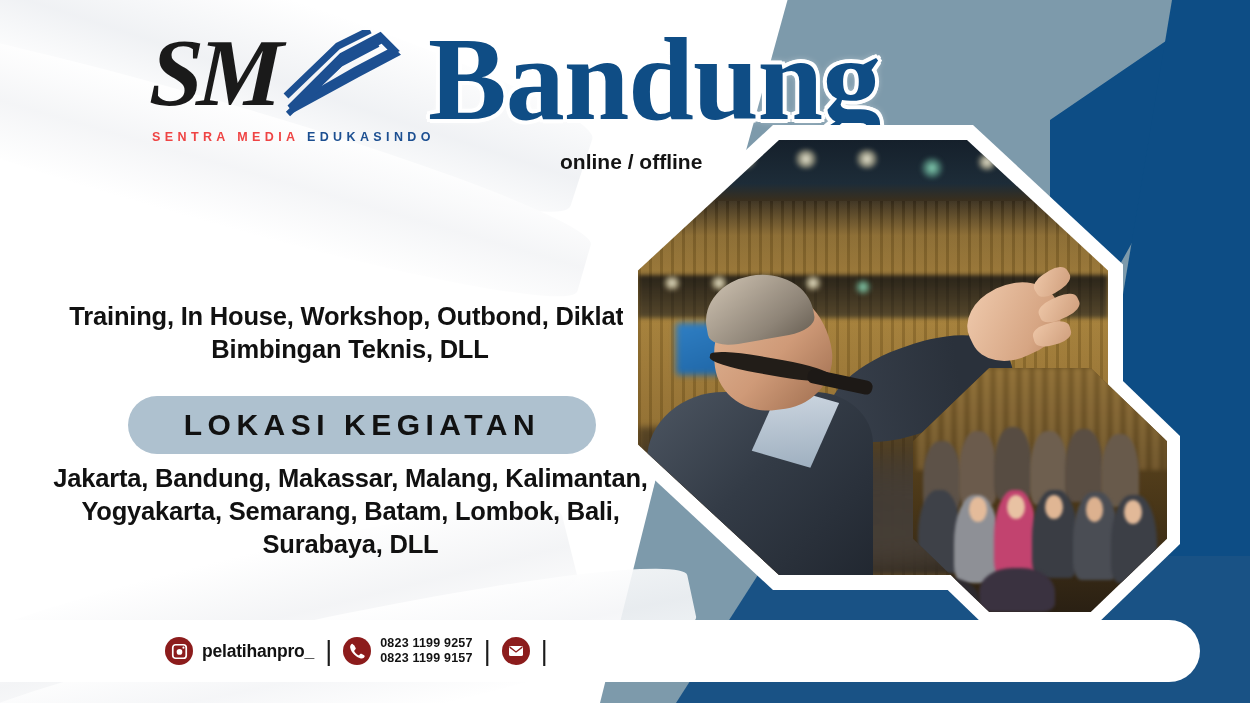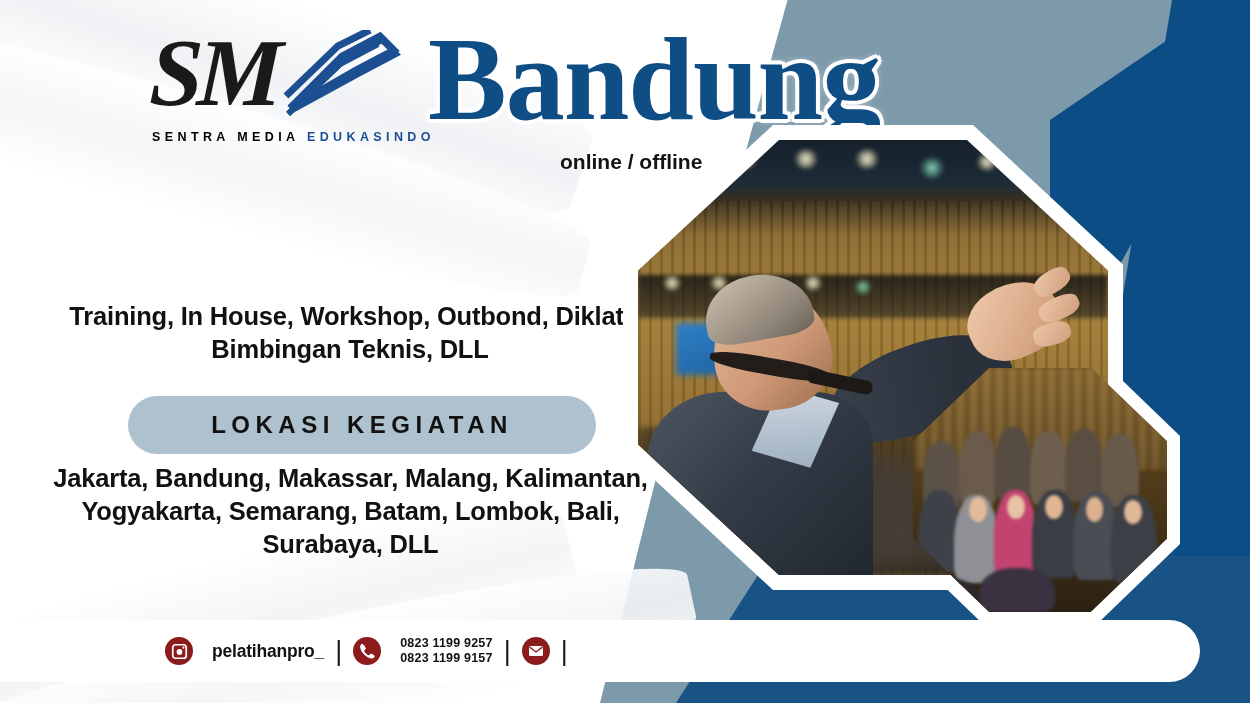--- a/index.html
+++ b/index.html
@@ -91,21 +91,21 @@
     transform: skewX(-2deg);
   }
   .logo-book {
     position:absolute; left:132px; top:4px; width:120px; height:88px;
   }
   .logo-words {
     position:absolute; left:2px; top:104px;
     font-size:12.5px; font-weight:700; letter-spacing:4.4px;
     white-space:nowrap;
   }
-  .logo-words .blk { color:#000000; }
+  .logo-words .blk { color:#ef4444; }
   .logo-words .blu { color:#1c4f91; }
 
   
   .title {
     position:absolute; left:428px; top:18px;
     font-family:"Liberation Serif", serif;
     font-size:118px; font-weight:700; color:#0f4d85;
     letter-spacing:-1px;
     line-height:1.05;
     text-shadow:
@@ -127,21 +127,21 @@
     position:absolute;
     background:#aec1cf;
     border-radius:40px;
     display:flex; align-items:center; justify-content:center;
     color:#111; font-weight:700;
     z-index:5;
   }
   #pill-mengadakan { left:172px; top:230px; width:355px; height:60px;
     font-size:21px; letter-spacing:5.5px; }
   #pill-lokasi { left:128px; top:396px; width:468px; height:58px;
-    font-size:24px; letter-spacing:5.5px; }
+    font-size:30px; letter-spacing:5.5px; }
 
   .body-text {
     position:absolute;
     text-align:center;
     font-weight:700;
     color:#111;
     line-height:1.30;
     z-index:5;
     font-stretch:condensed;
   }
@@ -270,21 +270,21 @@
   .contact-bar {
     position:absolute; left:-20px; top:620px;
     width:1220px; height:62px;
     background:#ffffff;
     border-radius:0 34px 34px 0;
     display:flex; align-items:center;
     padding-left:185px;
     gap:0;
     z-index:12;
   }
-  .c-item { display:flex; align-items:center; gap:19px; }
+  .c-item { display:flex; align-items:center; gap:9px; }
   .c-icon {
     width:28px; height:28px; border-radius:50%;
     display:flex; align-items:center; justify-content:center;
     flex:0 0 28px;
   }
   .c-icon.red { background:#8c1c1c; }
   .c-icon.black { background:#0d0d0d; }
   .c-icon svg { display:block; }
   .c-text {
     font-size:17.5px; font-weight:700; color:#121212; white-space:nowrap;

